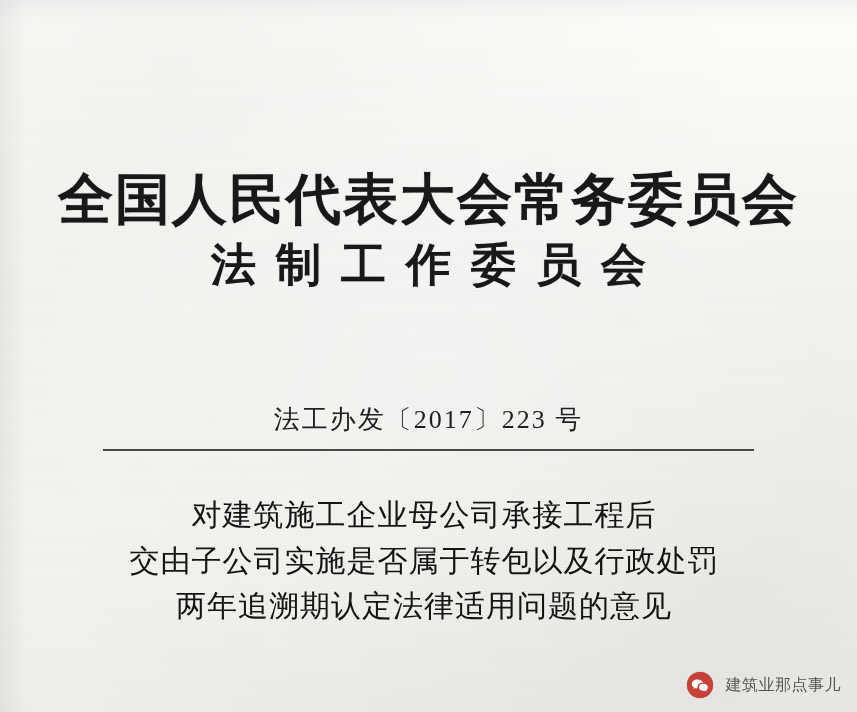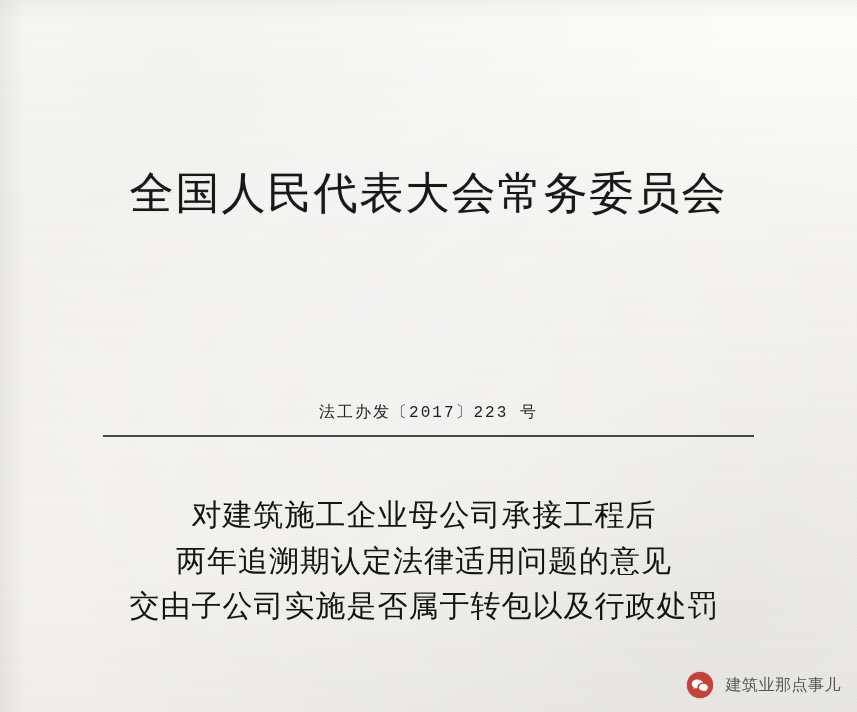--- a/index.html
+++ b/index.html
@@ -52,22 +52,22 @@
   .masthead {
     position: absolute;
     left: 0;
     right: 0;
     top: 166px;
     text-align: center;
     color: #1a1a1a;
   }
   .masthead .line1 {
     font-family: "Liberation Serif", serif;
-    font-weight: normal;
-    font-size: 44px;
+    font-weight: bold;
+    font-size: 55px;
     letter-spacing: 2px;
     line-height: 1.25;
     color: #181818;
     text-shadow: 0 0 1px rgba(0,0,0,0.35);
   }
   .masthead .line2 {
     font-family: "Liberation Serif", serif;
     font-weight: bold;
     font-size: 45px;
     letter-spacing: 20px;
@@ -78,22 +78,22 @@
   }
 
   .doc-number-block {
     position: absolute;
     left: 103px;
     right: 103px;
     top: 402px;
     text-align: center;
   }
   .doc-number {
-    font-family: Liberation Mono, monospace;
-    font-size: 16px;
+    font-family: Liberation Serif, serif;
+    font-size: 26px;
     letter-spacing: 2px;
     color: #1f1f1f;
     padding-bottom: 8px;
     display: block;
   }
   .rule {
     height: 2px;
     background: #2a2a2a;
     width: 100%;
     margin-top: 4px;
@@ -175,31 +175,32 @@
 <body>
 
 <div class="page">
   <div class="edge-top"></div>
   <div class="edge-left"></div>
 
   <div class="content">
 
     <div class="masthead">
       <div class="line1">全国人民代表大会常务委员会</div>
+      <div class="line2">法制工作委员会</div>
     </div>
 
     <div class="doc-number-block">
       <span class="doc-number">法工办发〔2017〕223 号</span>
       <div class="rule"></div>
     </div>
 
     <div class="title">
       <div class="tline">对建筑施工企业母公司承接工程后</div>
+      <div class="tline">交由子公司实施是否属于转包以及行政处罚</div>
       <div class="tline">两年追溯期认定法律适用问题的意见</div>
-      <div class="tline">交由子公司实施是否属于转包以及行政处罚</div>
     </div>
 
   </div>
 
   <div class="watermark">
     <span class="wm-logo">
       <svg width="26" height="26" viewBox="0 0 26 26" aria-hidden="true">
         <circle cx="13" cy="13" r="13" fill="#c3352b"></circle>
         <path d="M10.2 7.6c-3 0-5.4 1.9-5.4 4.3 0 1.4.8 2.6 2.1 3.4l-.5 1.6 1.9-1c.6.2 1.2.3 1.9.3h.4c-.1-.4-.2-.7-.2-1.1 0-2.4 2.3-4.3 5.2-4.3h.4c-.5-1.9-2.6-3.2-5.8-3.2z" fill="#ffffff"></path>
         <path d="M20.9 15.3c0-2-2-3.6-4.5-3.6s-4.5 1.6-4.5 3.6 2 3.6 4.5 3.6c.6 0 1.1-.1 1.6-.2l1.6.9-.4-1.4c1.1-.7 1.7-1.7 1.7-2.9z" fill="#ffffff"></path>

